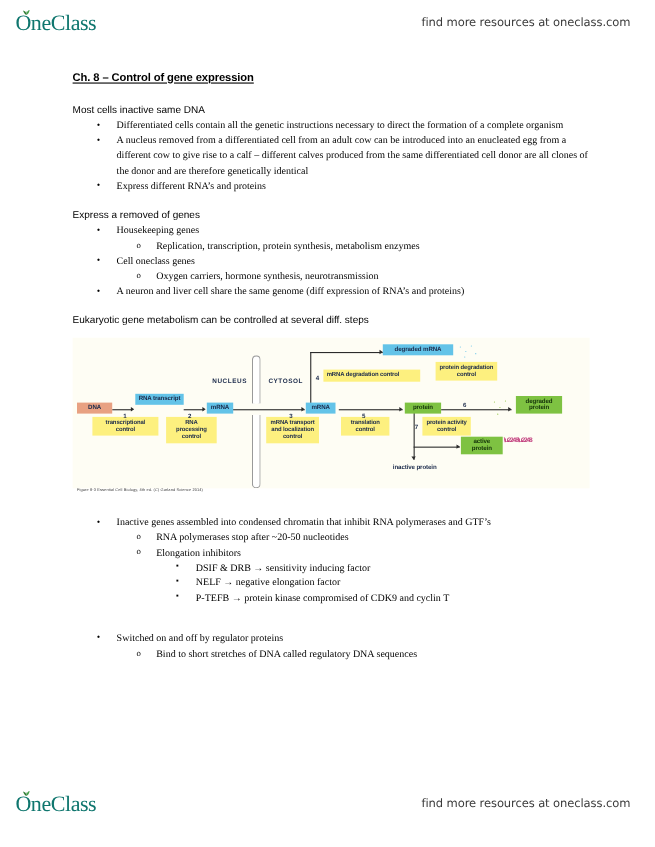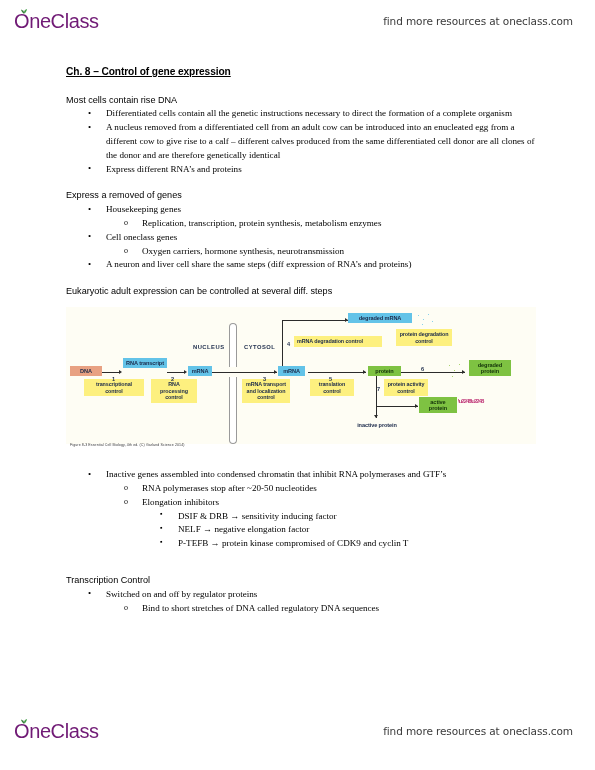--- a/index.html
+++ b/index.html
@@ -27,22 +27,22 @@
     justify-content: space-between;
     padding: 0 22px 0 14px;
   }
   .brandbar.top { top: 4px; }
   .brandbar.bottom { top: 714px; }
 
   .logo {
     display: flex;
     align-items: baseline;
     position: relative;
-    color: #701a75;
-    font-family: Liberation Sans, sans-serif;
+    color: #0f766e;
+    font-family: Liberation Serif, serif;
     font-size: 20px;
     letter-spacing: -0.4px;
     font-weight: 400;
   }
   .logo .leaf {
     position: absolute;
     left: 6px;
     top: -3px;
     width: 8px;
     height: 7px;
@@ -240,41 +240,41 @@
       </svg>
       <span>OneClass</span>
     </div>
     <div class="promo">find more resources at oneclass.com</div>
   </div>
 
   <div class="content">
 
     <div class="doc-title">Ch. 8 – Control of gene expression</div>
 
-    <div>Most cells contain rise DNA</div>
+    <div>Most cells inactive same DNA</div>
     <ul class="lvl">
       <li class="b1">Differentiated cells contain all the genetic instructions necessary to direct the formation of a complete organism</li>
       <li class="b1">A nucleus removed from a differentiated cell from an adult cow can be introduced into an enucleated egg from a different cow to give rise to a calf – different calves produced from the same differentiated cell donor are all clones of the donor and are therefore genetically identical</li>
       <li class="b1">Express different RNA’s and proteins</li>
     </ul>
 
     <div class="gap-m"></div>
 
     <div>Express a removed of genes</div>
     <ul class="lvl">
       <li class="b1">Housekeeping genes</li>
       <li class="b2">Replication, transcription, protein synthesis, metabolism enzymes</li>
       <li class="b1">Cell oneclass genes</li>
       <li class="b2">Oxygen carriers, hormone synthesis, neurotransmission</li>
-      <li class="b1">A neuron and liver cell share the same steps (diff expression of RNA’s and proteins)</li>
+      <li class="b1">A neuron and liver cell share the same genome (diff expression of RNA’s and proteins)</li>
     </ul>
 
     <div class="gap-m"></div>
 
-    <div>Eukaryotic adult expression can be controlled at several diff. steps</div>
+    <div>Eukaryotic gene metabolism can be controlled at several diff. steps</div>
 
     <div class="figure-wrap">
       <div class="fig">
 
         <div class="compartment" style="left:127px; top:36px;">NUCLEUS</div>
         <div class="compartment" style="left:178px; top:36px;">CYTOSOL</div>
 
         <div class="membrane" style="left:163px; top:16px; width:8px; height:44px; border-bottom:none; border-radius:4px 4px 0 0;"></div>
         <div class="membrane" style="left:163px; top:70px; width:8px; height:67px; border-top:none; border-radius:0 0 4px 4px;"></div>
 
@@ -367,21 +367,20 @@
       <li class="b2">RNA polymerases stop after ~20-50 nucleotides</li>
       <li class="b2">Elongation inhibitors</li>
       <li class="b3">DSIF &amp; DRB → sensitivity inducing factor</li>
       <li class="b3">NELF → negative elongation factor</li>
       <li class="b3">P-TEFB → protein kinase compromised of CDK9 and cyclin T</li>
     </ul>
 
     <div class="gap-m"></div>
     <div class="gap-s"></div>
 
-    <div>Transcription Control</div>
     <ul class="lvl">
       <li class="b1">Switched on and off by regulator proteins</li>
       <li class="b2">Bind to short stretches of DNA called regulatory DNA sequences</li>
     </ul>
 
   </div>
 
   <div class="brandbar bottom">
     <div class="logo">
       <svg class="leaf" viewBox="0 0 16 14">

